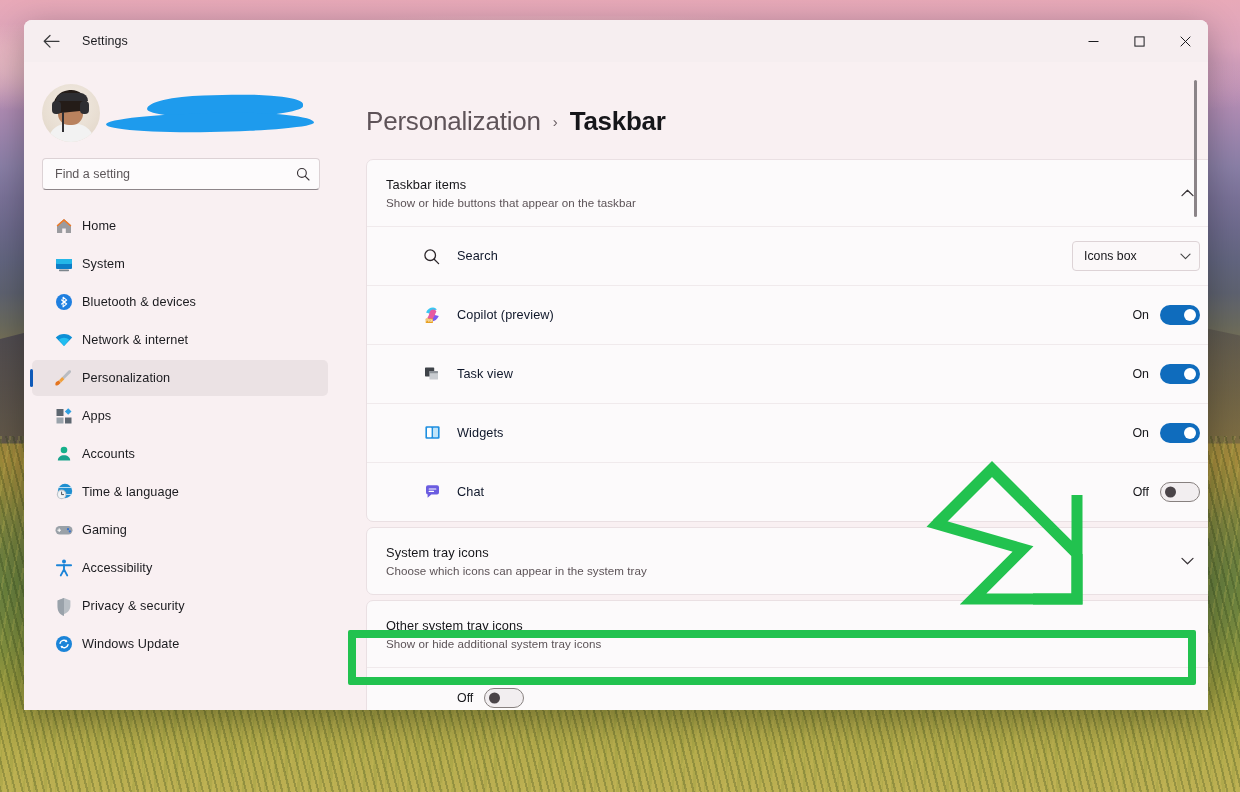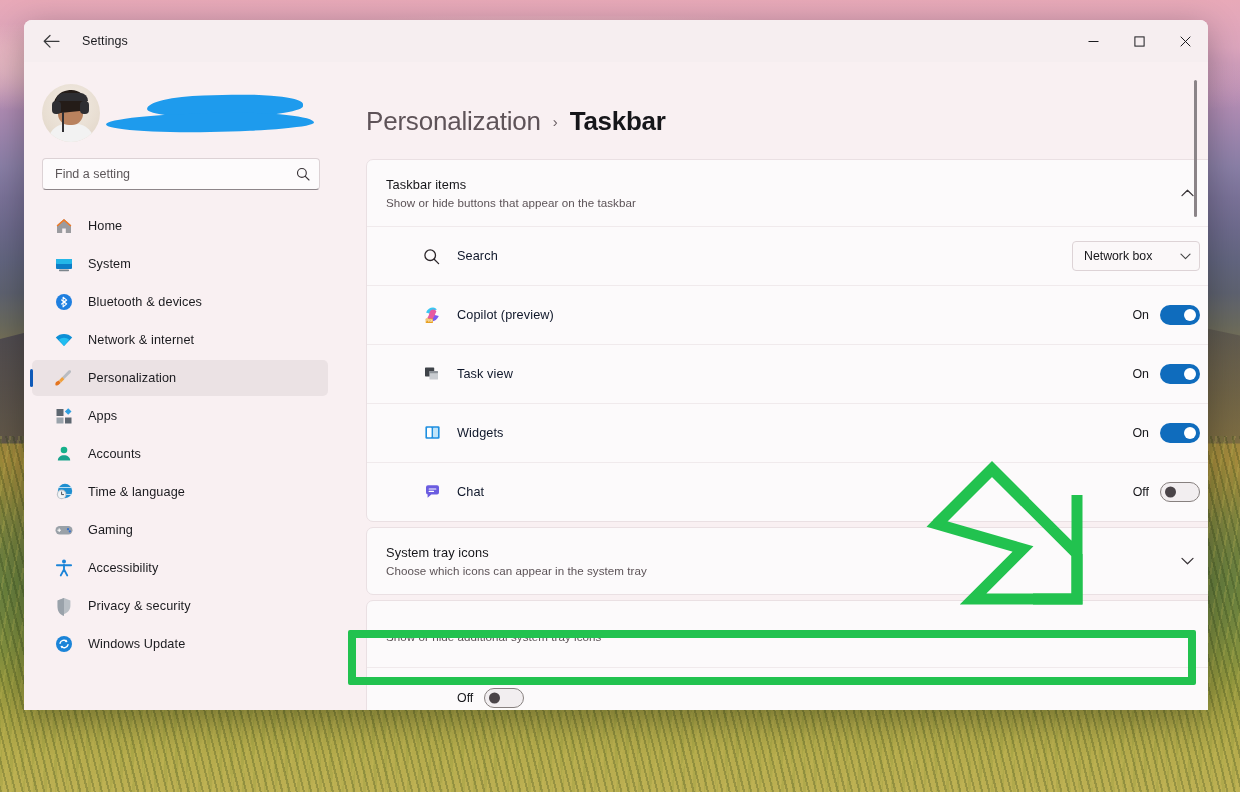--- a/index.html
+++ b/index.html
@@ -162,21 +162,21 @@
   #search-input {
     flex:1; border:none; outline:none; background:transparent;
     font-family: inherit; font-size: 12.5px; color:#1b1b1f;
   }
   #search-input::placeholder { color:#5c5659; }
 
   
   #nav { padding: 8px 0 0 8px; }
   .nav-item {
     height: 36px; margin: 2px 0;
-    display:flex; align-items:center; gap: 14px;
+    display:flex; align-items:center; gap: 8px;
     padding-left: 22px; border-radius: 5px;
     cursor:pointer; position:relative;
   }
   .nav-item.active { background: rgba(0,0,0,.055); }
   .nav-item.active::before {
     content:""; position:absolute; left: -2px; top:9px;
     width:3px; height:18px; background:#0f5ab8; border-radius:2px;
   }
   .nav-label { font-size: 12.7px; color:#1b1b1f; letter-spacing:.1px; }
   .nav-icon { width:20px; height:20px; flex:0 0 20px; position:relative; }
@@ -497,21 +497,21 @@
             <span class="ricon" style="display:flex;align-items:center;color:#2b2529">
               <svg width="17" height="17" viewBox="0 0 17 17" fill="none">
                 <circle cx="7.2" cy="7.2" r="5.3" stroke="currentColor" stroke-width="1.3"></circle>
                 <path d="M11.2 11.2L15.6 15.6" stroke="currentColor" stroke-width="1.3" stroke-linecap="round"></path>
               </svg>
             </span>
             <div class="rtexts">
               <div class="rlabel">Search</div>
             </div>
             <div class="dropdown">
-              <span class="dd-val">Network box</span>
+              <span class="dd-val">Icons box</span>
               <span class="dd-chev">
                 <svg width="11" height="7" viewBox="0 0 11 7" fill="none">
                     <path d="M1 1.2L5.5 5.6 10 1.2" stroke="currentColor" stroke-width="1.15" stroke-linecap="round" stroke-linejoin="round"></path>
                   </svg>
               </span>
             </div>
           </div>
 
           <div class="row">
             <span class="ricon">
@@ -602,20 +602,21 @@
               <svg width="13" height="8" viewBox="0 0 13 8" fill="none">
                   <path d="M1 1.4L6.5 6.7 12 1.4" stroke="currentColor" stroke-width="1.3" stroke-linecap="round" stroke-linejoin="round"></path>
                 </svg>
             </div>
           </div>
         </div>
 
         <div class="card">
           <div class="card-head">
             <div class="texts">
+              <div class="ch-title">Other system tray icons</div>
               <div class="ch-sub">Show or hide additional system tray icons</div>
             </div>
             <div class="chev">
               <svg width="13" height="8" viewBox="0 0 13 8" fill="none">
                   <path d="M1 6.6L6.5 1.3 12 6.6" stroke="currentColor" stroke-width="1.3" stroke-linecap="round" stroke-linejoin="round"></path>
                 </svg>
             </div>
           </div>
 
           <div class="row twoline">

